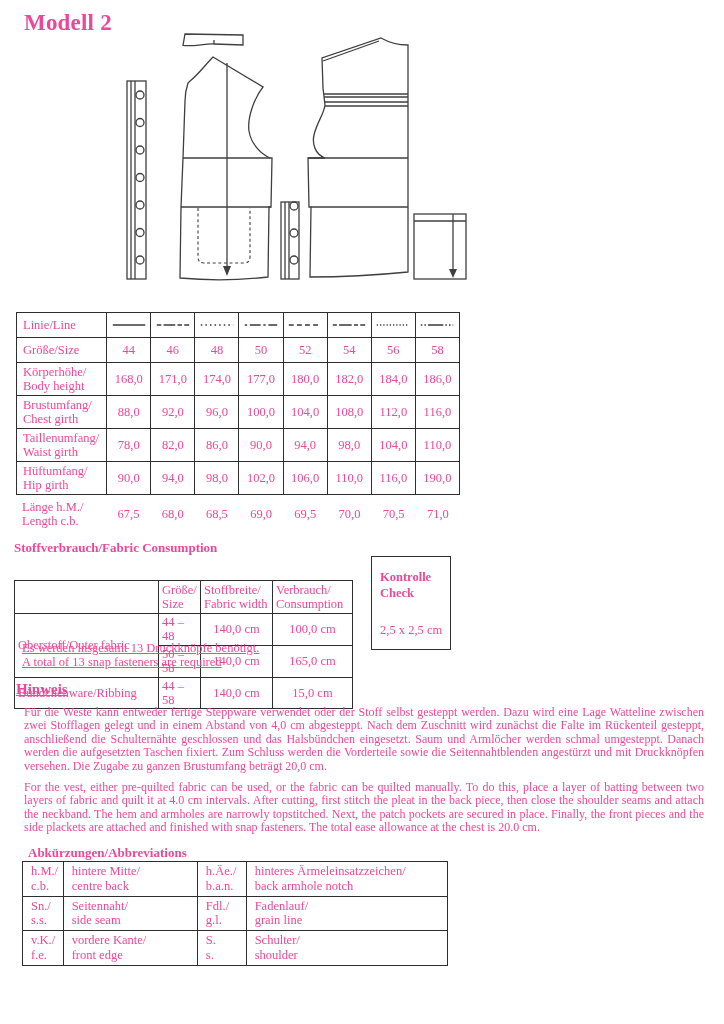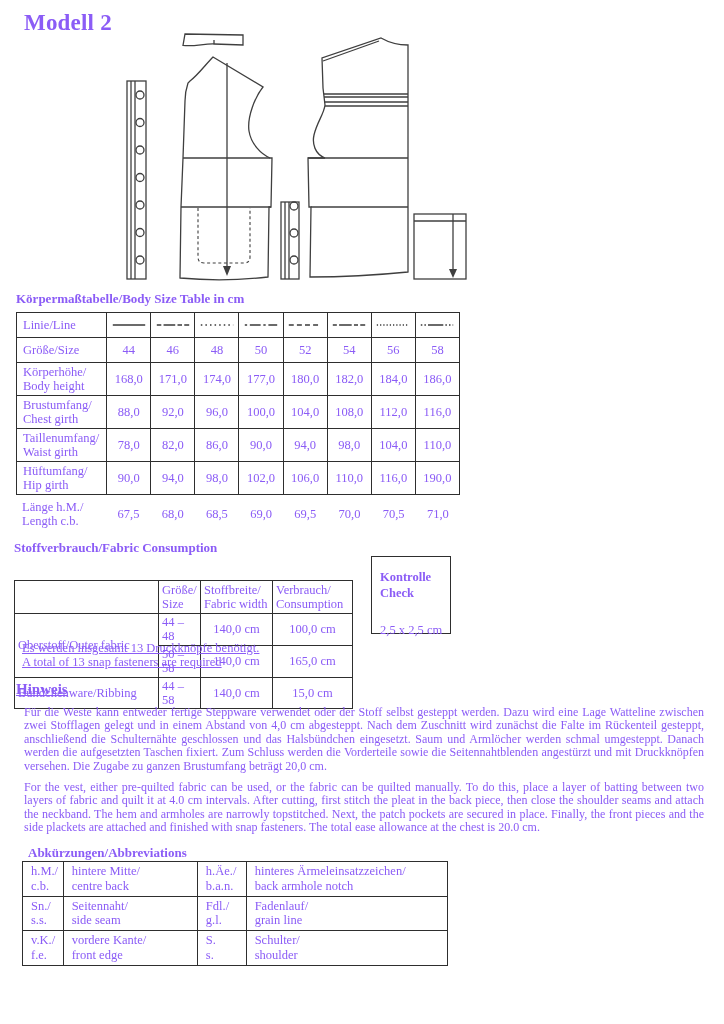--- a/index.html
+++ b/index.html
@@ -1,17 +1,17 @@
 <!DOCTYPE html>
 <html><head>
 <meta charset="utf-8">
 <style>
   html,body{margin:0;padding:0;background:#e8e8e8;}
   .page{position:relative;width:724px;height:1024px;background:#ffffff;margin:0 auto;
-        font-family:"Liberation Serif","DejaVu Serif",serif;color:#8b5cf6;overflow:hidden;}
+        font-family:"Liberation Serif","DejaVu Serif",serif;color:#ec4899;overflow:hidden;}
   .title{position:absolute;left:24px;top:10px;font-size:23px;font-weight:bold;letter-spacing:.2px;}
   .diagram{position:absolute;left:118px;top:26px;width:352px;height:260px;}
   .diagram path,.diagram rect,.diagram line,.diagram circle{fill:none;stroke:#3f3f3f;stroke-width:1.3;}
   .diagram .dash{stroke-dasharray:3 2.6;stroke-width:1.1;}
   .diagram polygon{fill:#3f3f3f;stroke:none;}
   .sec-head{position:absolute;font-size:13px;font-weight:bold;}
   table{border-collapse:collapse;table-layout:fixed;}
   .size-table{position:absolute;left:16px;top:312px;width:444px;border:1.7px solid #2e2e2e;}
   .size-table td{border:1.2px solid #2e2e2e;font-size:12.5px;text-align:center;padding:1px 0;}
   .size-table td.lbl{text-align:left;padding-left:6px;line-height:1.12;}
@@ -32,21 +32,21 @@
   .ls7{stroke-dasharray:1.7 2.3 1.7 2.3 17 2.3;}
   .len-table{position:absolute;left:16px;top:496px;width:444px;}
   .len-table td{font-size:12.5px;text-align:center;height:34px;vertical-align:middle;}
   .len-table td.lbl{text-align:left;padding-left:6px;line-height:1.12;}
   .fab-table{position:absolute;left:14px;top:580px;width:338px;border:1.7px solid #2e2e2e;}
   .fab-table td{border:1.2px solid #2e2e2e;font-size:12.5px;padding:1px 3px;line-height:1.15;}
   .fab-table td.num{text-align:center;}
   .fab-table tr.fh td{height:30px;vertical-align:middle;}
   .fab-table tr.fr td{height:14px;}
   .f-c0{width:144px;}.f-c1{width:42px;}.f-c2{width:72px;}.f-c3{width:80px;}
-  .check-box{position:absolute;left:371px;top:556px;width:80px;height:78px;border:1.7px solid #2e2e2e;
+  .check-box{position:absolute;left:371px;top:556px;width:80px;height:94px;border:1.7px solid #2e2e2e;
              box-sizing:border-box;padding:13px 0 0 8px;font-size:12.5px;line-height:1.25;}
   .check-box .b{font-weight:bold;}
   .check-box .m{margin-top:22px;}
   .snaps{position:absolute;left:22px;top:641px;font-size:12.5px;line-height:1.12;text-decoration:underline;}
   .para-block{position:absolute;left:16px;width:696px;}
   .para-head{font-size:15px;font-weight:bold;text-decoration:underline;margin:0 0 2px 0;}
   .para-text{font-size:12px;line-height:13.4px;text-align:justify;margin:8px;}
   .abbr-table{position:absolute;left:22px;top:861px;width:426px;border:1.7px solid #2e2e2e;}
   .abbr-table td{border:1.2px solid #2e2e2e;font-size:12.5px;line-height:1.18;vertical-align:middle;
                  padding:2px 4px 2px 8px;height:29px;}
@@ -107,21 +107,20 @@
     <g>
       <rect x="296" y="188" width="52" height="65"></rect>
       <line x1="296" y1="195" x2="348" y2="195"></line>
       <g>
         <line x1="335" y1="188" x2="335" y2="245"></line>
         <polygon points="331,243 339,243 335,252"></polygon>
       </g>
     </g>
   </svg>
 
-  <div class="sec-head" style="left:16px;top:291px;position:absolute;">Körpermaßtabelle/Body Size Table in cm</div>
 
   <table class="size-table">
     <colgroup>
         <col class="c-label">
         <col class="c-size">
         <col class="c-size">
         <col class="c-size">
         <col class="c-size">
         <col class="c-size">
         <col class="c-size">

